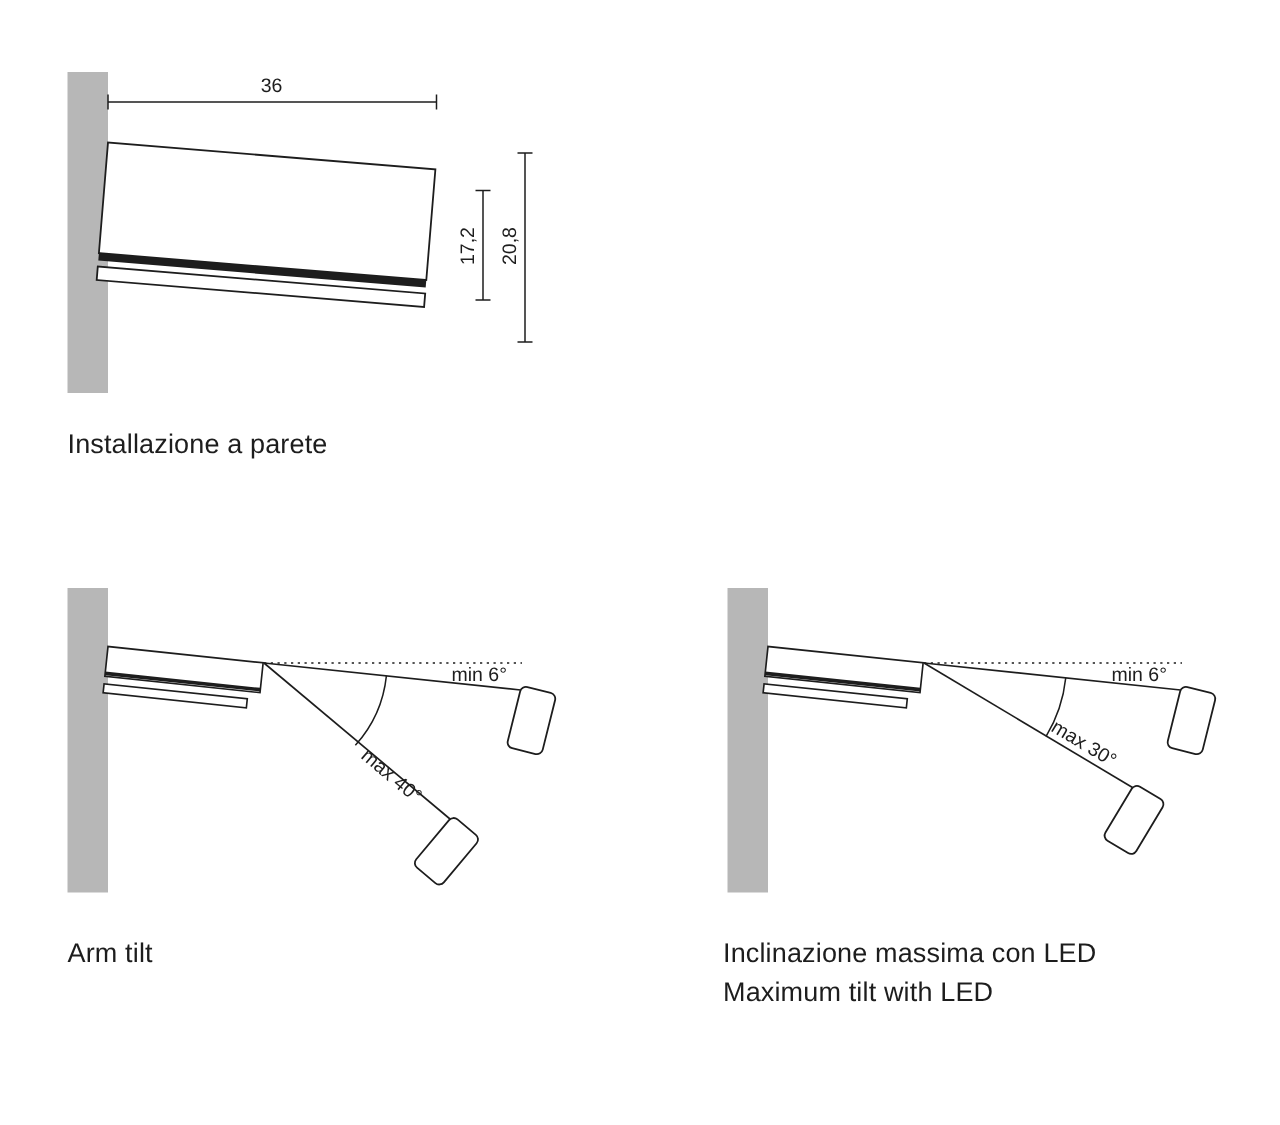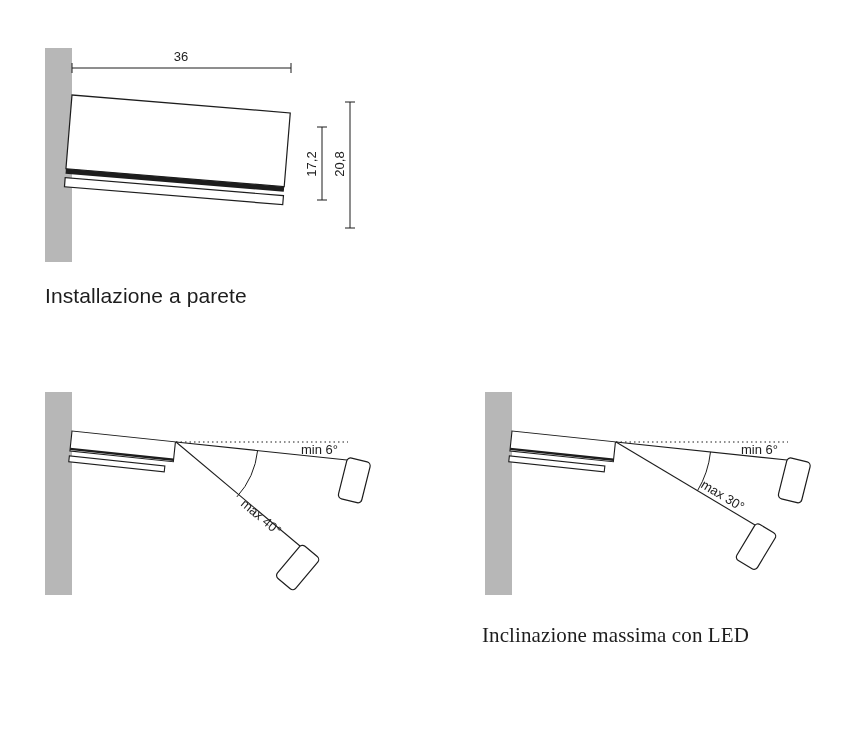--- a/index.html
+++ b/index.html
@@ -21,21 +21,21 @@
     top: 0;
   }
   svg text {
     font-family: "Liberation Sans", sans-serif;
     font-size: 13px;
     fill: #1d1d1d;
   }
   .caption {
     position: absolute;
     color: #1d1d1d;
-    font-size: 21px;
+    font-size: 18px;
     line-height: 26px;
     letter-spacing: 0.1px;
   }
   .caption span { display: block; }
 </style>
 </head>
 <body>
 
 <div id="canvas">
 
@@ -129,19 +129,21 @@
       <text x="741" y="454">min 6°</text>
       <text transform="translate(700 487) rotate(31)">max 30°</text>
     </g>
   </svg>
 
   <div class="caption" style="left:45px; top:283px;">
     <span>Installazione a parete</span>
   </div>
 
   <div class="caption" style="left:45px; top:622px;">
+    <span>Arm tilt</span>
   </div>
 
-  <div class="caption" style="left:482px; top:622px;font-family:Liberation Serif, serif;">
+  <div class="caption" style="left:482px; top:622px;">
     <span>Inclinazione massima con LED</span>
+    <span>Maximum tilt with LED</span>
   </div>
 
 </div>
 
 </body></html>

